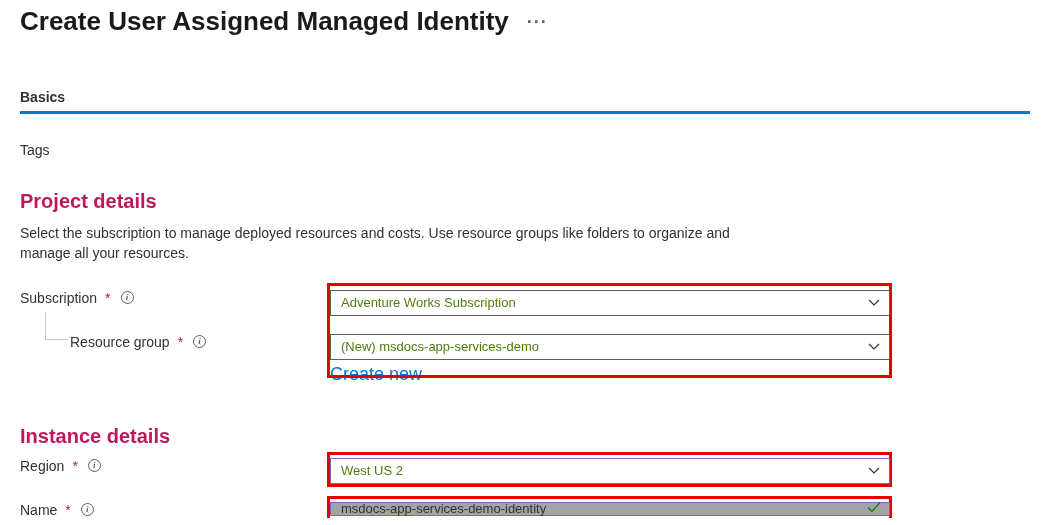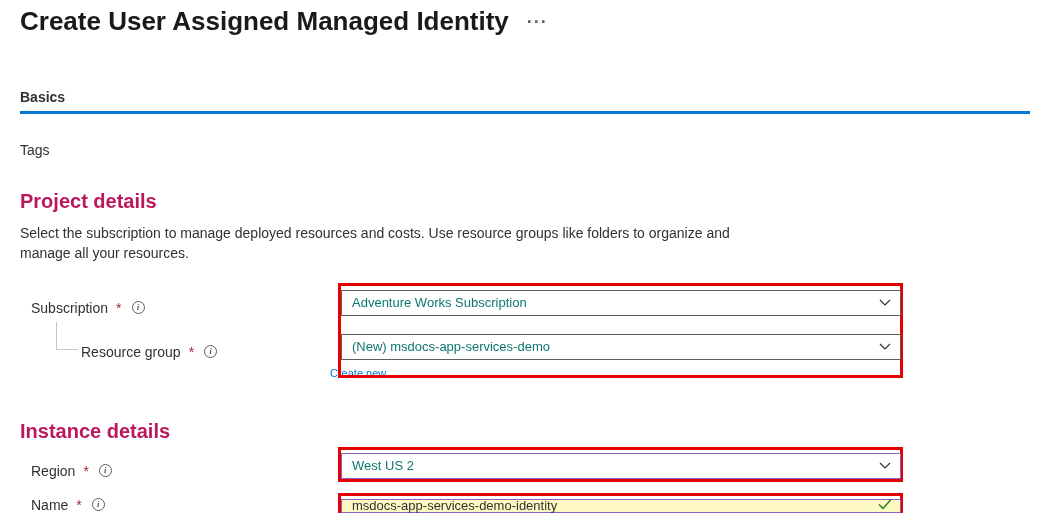--- a/index.html
+++ b/index.html
@@ -55,24 +55,23 @@
     }
     .section-desc {
       font-size: 14px;
       color: #323130;
       line-height: 1.45;
       max-width: 720px;
       margin-bottom: 26px;
     }
     .form-row {
       display: flex;
-      align-items: flex-end;
+      align-items: flex-start;
       margin-bottom: 18px;
       position: relative;
-      margin-left: 11px;
     }
     .form-row.rg-row { margin-bottom: 4px; }
     .label-col {
       width: 310px;
       flex-shrink: 0;
       display: flex;
       align-items: center;
       gap: 6px;
       font-size: 14px;
       color: #323130;
@@ -124,58 +123,58 @@
     .hb3 { left: -3px; top: -6px; width: 565px; height: 34px; }
     .dropdown {
       position: relative;
       height: 26px;
       border: 1px solid #605e5c;
       background: #fff;
       display: flex;
       align-items: center;
       padding: 0 30px 0 10px;
       font-size: 13px;
-      color: #0f766e;
+      color: #4d7c0f;
       z-index: 1;
       cursor: pointer;
     }
     .dropdown.region {
       border: 1px solid #8661c5;
     }
     .chevron {
       position: absolute;
       right: 9px;
       top: 50%;
       transform: translateY(-50%);
     }
     .chevron svg { display: block; }
     .textfield {
       position: relative;
       height: 14px;
       border: 1px solid #8661c5;
-      background: #fef9c3;
+      background: #a3a3a3;
       display: flex;
       align-items: center;
       padding: 0 30px 0 10px;
       font-size: 13px;
       color: #323130;
       z-index: 1;
     }
     .check-icon {
       position: absolute;
       right: 8px;
       top: 50%;
       transform: translateY(-50%);
     }
     .create-new-row {
       margin-left: 310px;
       margin-top: 2px;
     }
     .create-new {
-      font-size: 11px;
+      font-size: 18px;
       color: #0078d4;
       cursor: pointer;
     }
   </style>
 </head>
 <body>
 
 <div class="page-title">
   <span>Create User Assigned Managed Identity</span>
   <span class="ellipsis">···</span>

